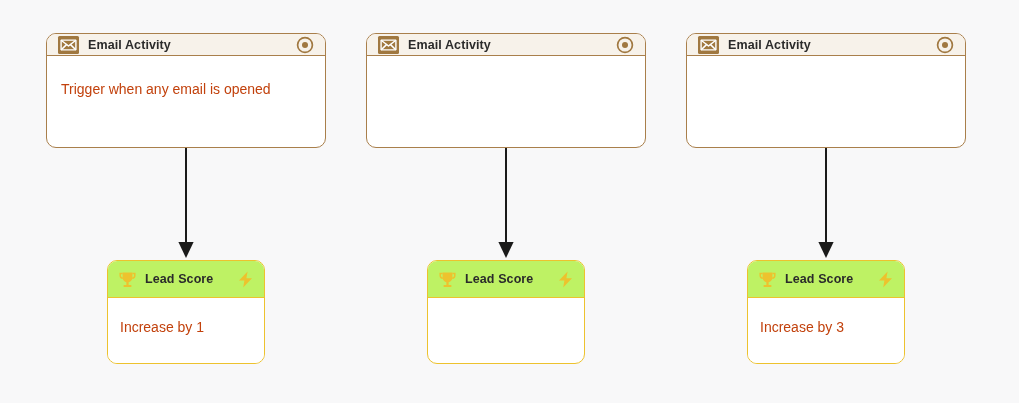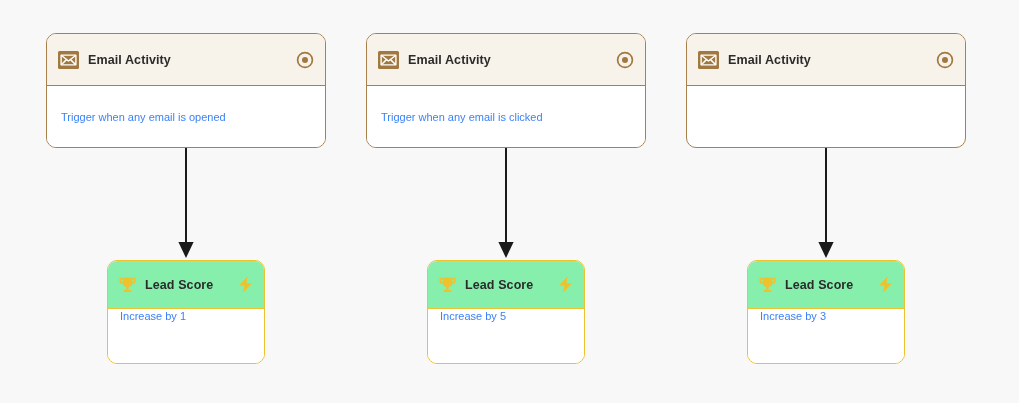--- a/index.html
+++ b/index.html
@@ -49,36 +49,36 @@
   .node-spacer { flex: 1 1 auto; }
 
   .node-body {
     display: flex;
     align-items: center;
     padding: 0 14px;
     background: #ffffff;
   }
 
   .node-body-text {
-    font-size: 11px;
-    color: #3b82f6;
+    font-size: 14px;
+    color: #c2410c;
     line-height: 1.3;
     white-space: nowrap;
   }
 
   
   .node.trigger {
     width: 280px;
     height: 115px;
     border: 1.6px solid #a97f4b;
   }
   .node.trigger .node-header {
     background: #f7f2ea;
     border-bottom: 1.4px solid #a97f4b;
-    height: 52px;
+    height: 22px;
     justify-content: flex-end;
   }
   .node.trigger .node-body {
     height: 79px;
     align-items: flex-start;
     padding-top: 24px;
   }
 
   
   .envelope-icon {
@@ -95,29 +95,30 @@
   
   .target-icon { width: 18px; height: 18px; display: block; flex: 0 0 auto; }
 
   
   .node.score {
     width: 158px;
     height: 104px;
     border: 1.8px solid #edc22e;
   }
   .node.score .node-header {
-    background: #86efac;
+    background: #bef264;
     border-bottom: 1.4px solid #edc22e;
-    height: 48px;
+    height: 37px;
     padding: 0 10px;
   }
   .node.score .node-title { margin-left: 8px; }
   .node.score .node-body {
     height: 70px;
     align-items: flex-start;
+    padding-top: 20px;
     padding-left: 12px;
   }
 
   .trophy-icon { width: 19px; height: 19px; display: block; flex: 0 0 auto; }
   .bolt-icon   { width: 17px; height: 19px; display: block; flex: 0 0 auto; }
 
   
   .connector {
     position: absolute;
     pointer-events: none;
@@ -196,23 +197,20 @@
       </span>
       <span class="node-title">Email Activity</span>
       <span class="node-spacer"></span>
       <span class="target-icon">
         <svg width="18" height="18" viewBox="0 0 18 18">
           <circle cx="9" cy="9" r="7.4" fill="none" stroke="#a07840" stroke-width="1.7"></circle>
           <circle cx="9" cy="9" r="3.0" fill="#a07840"></circle>
         </svg>
       </span>
     </div>
-    <div class="node-body">
-      <span class="node-body-text">Trigger when any email is clicked</span>
-    </div>
   </div>
 
   <div class="connector" style="left:490px; top:148px;">
     <svg width="32" height="112" viewBox="0 0 32 112">
       <line x1="16" y1="0" x2="16" y2="96" stroke="#1a1a1a" stroke-width="2"></line>
       <polygon points="16,110 8.4,94 23.6,94" fill="#1a1a1a"></polygon>
     </svg>
   </div>
 
   <div class="node score" style="left:427px; top:260px;">
@@ -227,23 +225,20 @@
         </svg>
       </span>
       <span class="node-title">Lead Score</span>
       <span class="node-spacer"></span>
       <span class="bolt-icon">
         <svg width="17" height="19" viewBox="0 0 17 19">
           <polygon points="10.6,1.4 2.0,10.6 7.4,10.6 6.2,17.6 15.0,8.2 9.4,8.2" fill="#edc22e"></polygon>
         </svg>
       </span>
     </div>
-    <div class="node-body">
-      <span class="node-body-text">Increase by 5</span>
-    </div>
   </div>
 
   <div class="node trigger" style="left:686px; top:33px;">
     <div class="node-header">
       <span class="envelope-icon">
         <svg width="21" height="18" viewBox="0 0 21 18">
           <path d="M3.5 4.5 L10.5 10 L17.5 4.5" fill="none" stroke="#ffffff" stroke-width="1.5" stroke-linecap="round" stroke-linejoin="round"></path>
           <path d="M3.5 13.5 L8.5 8.6" fill="none" stroke="#ffffff" stroke-width="1.5" stroke-linecap="round"></path>
           <path d="M17.5 13.5 L12.5 8.6" fill="none" stroke="#ffffff" stroke-width="1.5" stroke-linecap="round"></path>
           <rect x="3.1" y="4.1" width="14.8" height="9.8" fill="none" stroke="#ffffff" stroke-width="1.4" rx="0.6"></rect>

